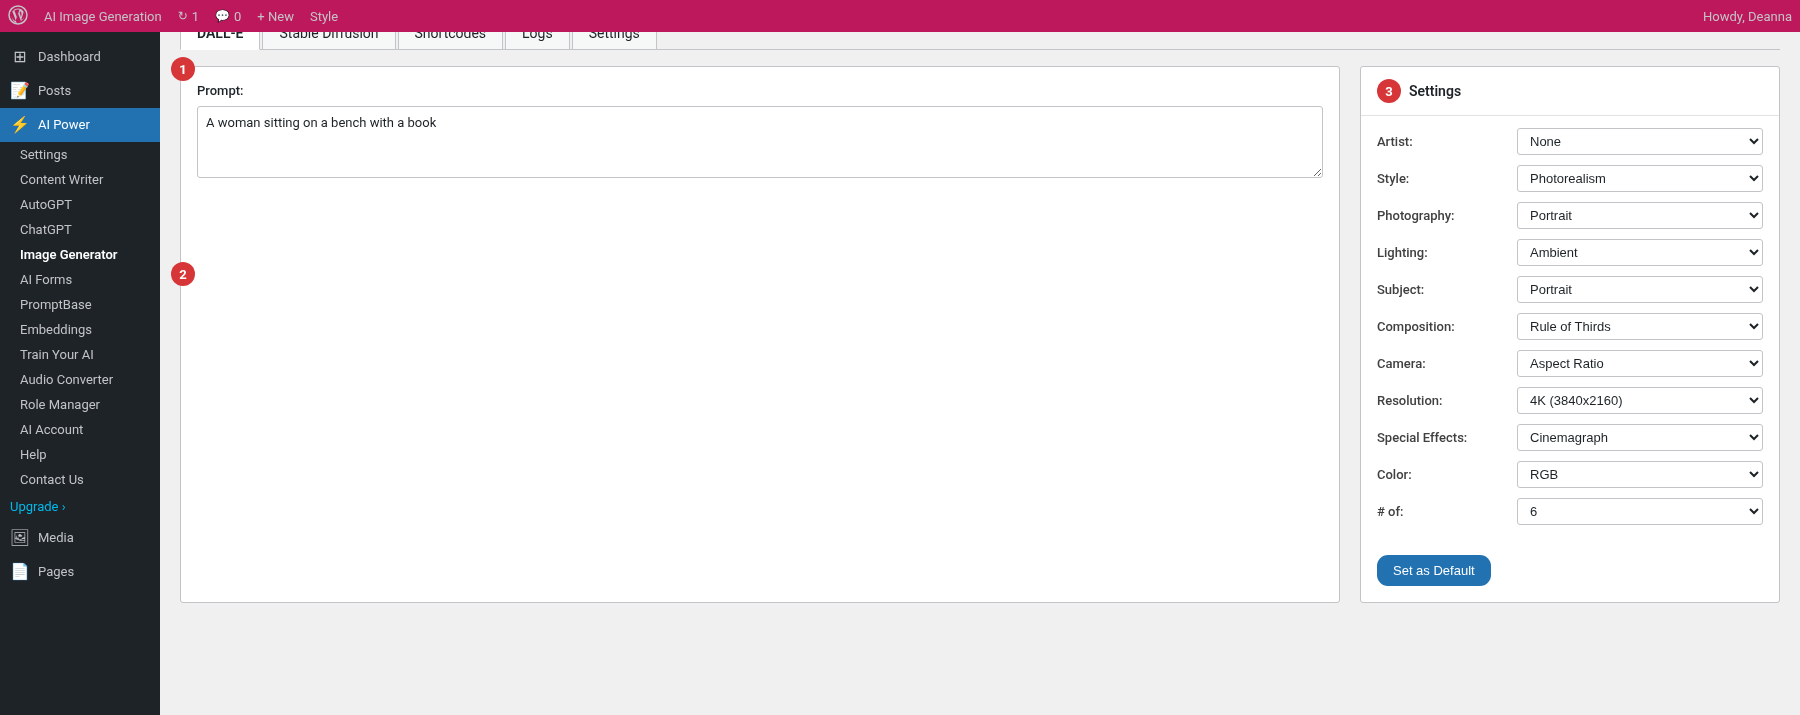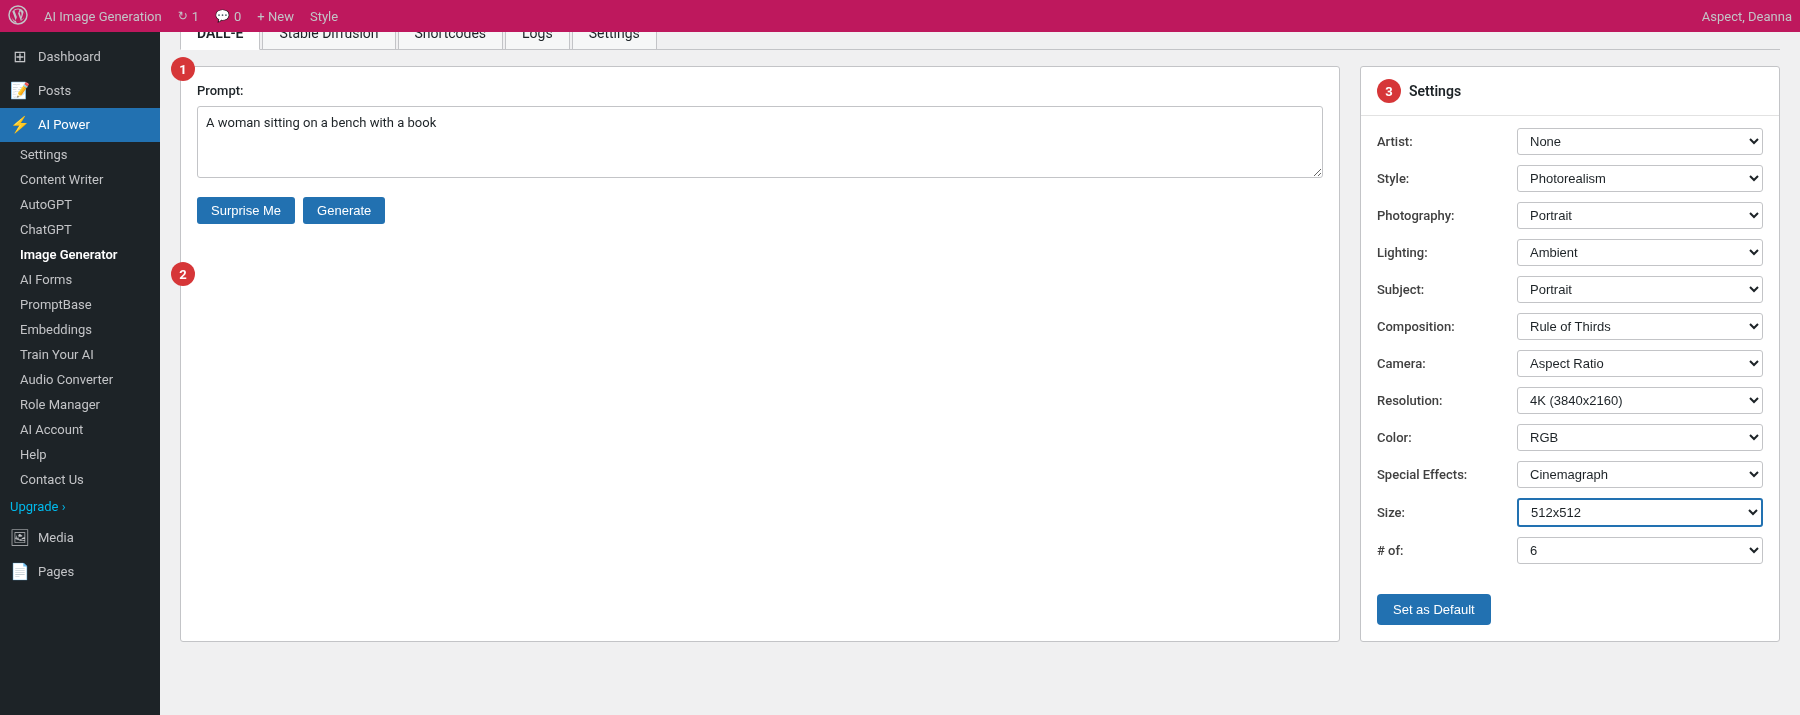--- a/index.html
+++ b/index.html
@@ -103,21 +103,21 @@
     .setting-label { width: 140px; font-size: 13px; color: #404040; font-weight: 500; flex-shrink: 0; }
     .setting-select {
       flex: 1; padding: 4px 8px; border: 1px solid #c3c4c7; border-radius: 3px;
       font-size: 13px; color: #1d2327; background: #fff; cursor: pointer;
       appearance: auto;
     }
     .setting-select.highlighted { border: 2px solid #2271b1; }
 
     .btn-set-default {
       background: #2271b1; color: white; border: none; padding: 8px 16px;
-      border-radius: 4px; cursor: pointer; font-size: 13px; margin: 8px 16px 16px;
+      border-radius: 11px; cursor: pointer; font-size: 13px; margin: 8px 16px 16px;
     }
   </style>
 </head>
 <body>
 
 <div id="topbar">
   <span>
     <svg width="20" height="20" viewBox="0 0 20 20" fill="#c3c4c7">
         <circle cx="10" cy="10" r="9" fill="none" stroke="#c3c4c7" stroke-width="1.5"></circle>
         <path d="M10 3.5C6.4 3.5 3.5 6.4 3.5 10s2.9 6.5 6.5 6.5 6.5-2.9 6.5-6.5S13.6 3.5 10 3.5zm-4.5 6l3.2 8.7C5.9 17.2 3.5 13.8 3.5 10c0-1.3.3-2.5.8-3.6L8.1 16l-2.6-6.5zM10 16.5c-.9 0-1.7-.1-2.5-.4l2.6-7.6 2.7 7.3c0 .1.1.2.1.2-.9.3-1.9.5-2.9.5zm1.2-11.1l-.1.3L8.8 12l-2.4-6.4C7.3 4.9 8.6 4.5 10 4.5c.5 0 .9 0 1.2.1v.8zm1.5.5c.5.9.8 2 .8 3.1 0 .9-.2 1.9-.6 2.8l-1.5-5c.5.7 1.1 1.3 1.3-1.9zm.8 7.8l1.3-3.7c.3-.8.5-1.7.5-2.5 0-.4 0-.7-.1-1C15.7 7.5 16.5 8.7 16.5 10c0 2-1.1 3.7-2.7 4.6l-.3.1z"></path>
@@ -127,21 +127,21 @@
   <span style="display:flex;align-items:center;gap:4px;">
     <span style="font-size:12px;">↻</span>
     <span>1</span>
   </span>
   <span style="display:flex;align-items:center;gap:4px;">
     <span style="font-size:12px;">💬</span>
     <span>0</span>
   </span>
   <span>+ New</span>
   <span>Style</span>
-  <div class="right">Aspect, Deanna</div>
+  <div class="right">Howdy, Deanna</div>
 </div>
 
 <div id="sidebar">
   <div class="sidebar-item">
     <span class="icon">⊞</span>
     <span>Dashboard</span>
   </div>
   <div class="sidebar-item">
     <span class="icon">📝</span>
     <span>Posts</span>
@@ -187,24 +187,20 @@
       <div class="tab">Settings</div>
     </div>
 
   <div class="content-area">
 
     <div class="left-panel">
       <div class="step-badge">1</div>
       <div class="prompt-label">Prompt:</div>
       <textarea class="prompt-textarea" id="prompt-input" style="">A woman sitting on a bench with a book</textarea>
       <div class="step-badge step-badge-2">2</div>
-      <div class="button-row">
-        <button class="btn-surprise">Surprise Me</button>
-        <button class="btn-generate">Generate</button>
-      </div>
     </div>
 
     <div class="right-panel">
       <div class="settings-header">
         <div class="settings-badge">3</div>
         <span>Settings</span>
       </div>
       <div class="settings-body" id="settings-fields">
           <div class="setting-row">
             <div class="setting-label">Artist:</div>
@@ -232,32 +228,28 @@
           </div>
           <div class="setting-row">
             <div class="setting-label">Camera:</div>
             <select class="setting-select"><option>Aspect Ratio</option></select>
           </div>
           <div class="setting-row">
             <div class="setting-label">Resolution:</div>
             <select class="setting-select"><option>4K (3840x2160)</option></select>
           </div>
           <div class="setting-row">
+            <div class="setting-label">Special Effects:</div>
+            <select class="setting-select"><option>Cinemagraph</option></select>
+          </div>
+          <div class="setting-row">
             <div class="setting-label">Color:</div>
             <select class="setting-select"><option>RGB</option></select>
           </div>
           <div class="setting-row">
-            <div class="setting-label">Special Effects:</div>
-            <select class="setting-select"><option>Cinemagraph</option></select>
-          </div>
-          <div class="setting-row">
-            <div class="setting-label">Size:</div>
-            <select class="setting-select highlighted"><option>512x512</option></select>
-          </div>
-          <div class="setting-row">
             <div class="setting-label"># of:</div>
             <select class="setting-select"><option>6</option></select>
           </div>
         </div>
       <button class="btn-set-default">Set as Default</button>
     </div>
   </div>
 </div>
 
 </body></html>

